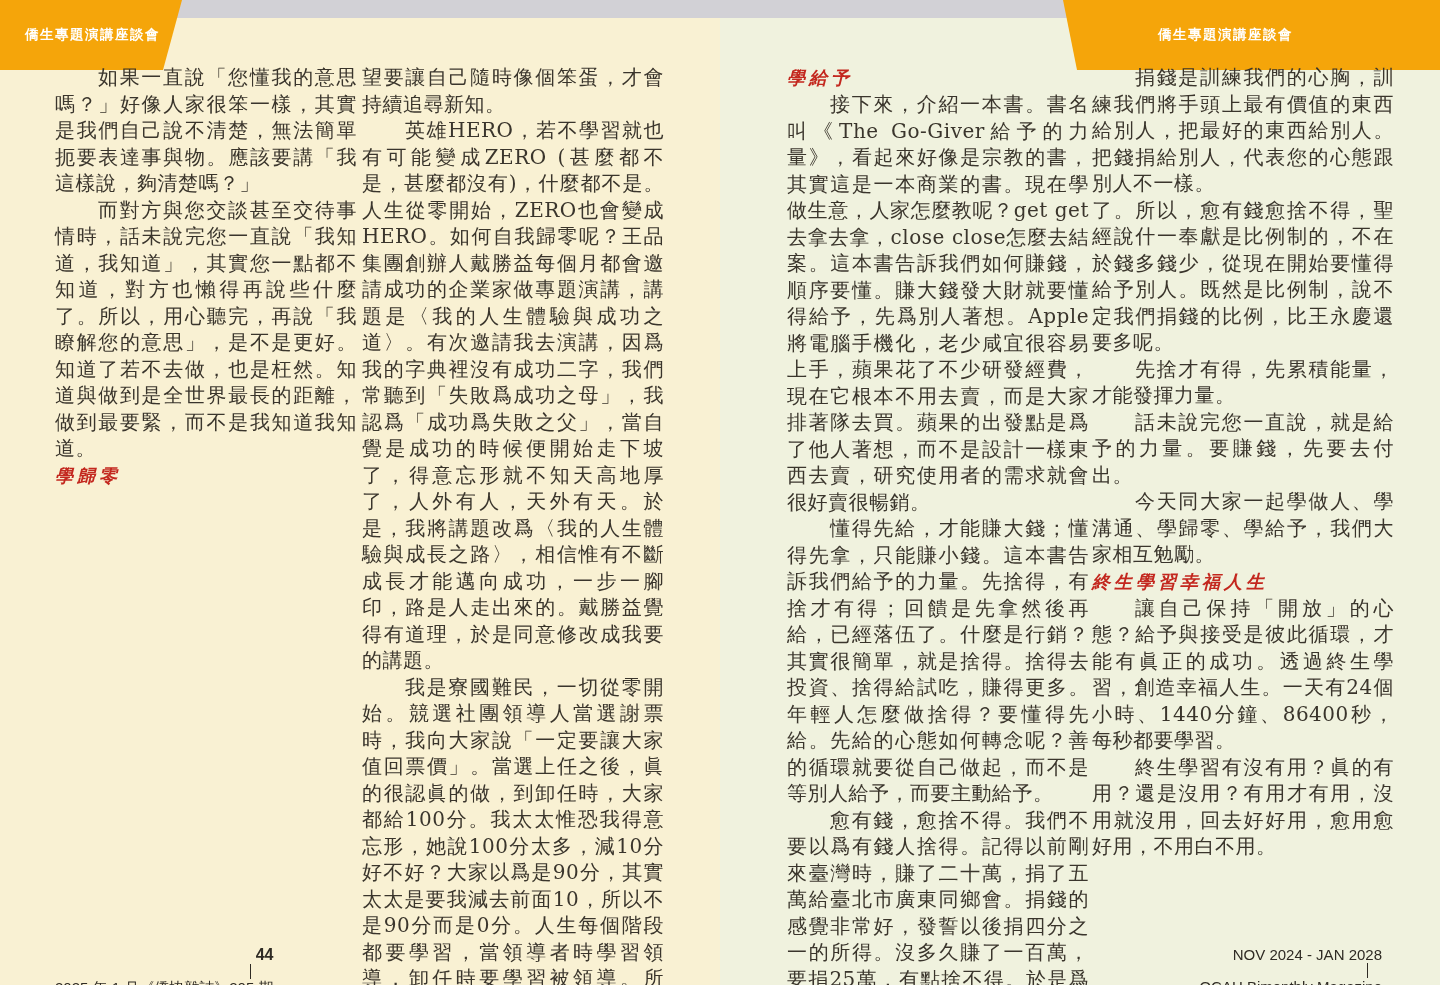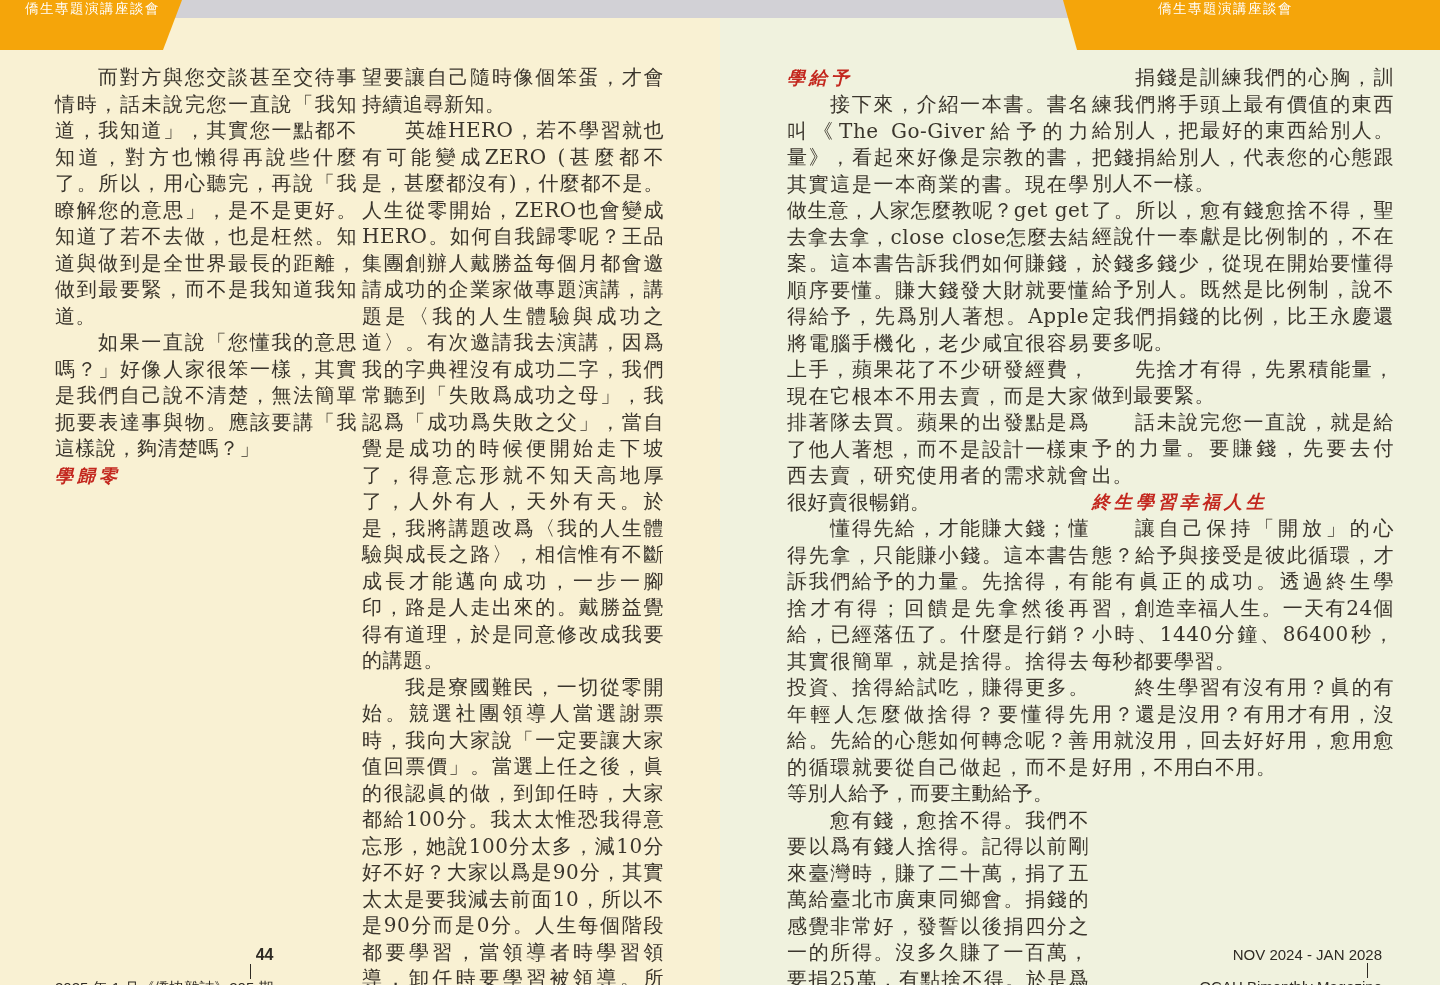--- a/index.html
+++ b/index.html
@@ -11,26 +11,26 @@
     font-family:"DejaVu Serif","Liberation Serif",serif;
   }
   .page{position:absolute;top:0;height:985px;}
   .page-left{left:0;width:720px;background:var(--left-page-bg,#f9f1d3);}
   .page-right{left:720px;width:720px;background:var(--right-page-bg,#f0f2de);}
   .top-strip{
     position:absolute;top:0;left:0;width:1440px;height:18px;
     background:var(--top-strip-gray,#d2d1d6);z-index:1;
   }
   .banner{
-    position:absolute;top:0;height:50px;z-index:2;
+    position:absolute;top:0;height:70px;z-index:2;
     background:var(--banner-orange,#f5a50a);
-    display:flex;
+    display:flex;align-items:center;
     color:#ffffff;
     font-family:"DejaVu Sans","Liberation Sans",sans-serif;
-    font-size:13.5px;font-weight:normal;letter-spacing:1.5px;
+    font-size:13.5px;font-weight:bold;letter-spacing:1.5px;
   }
   .banner-left{
     left:0;width:182px;
     clip-path:polygon(0 0,182px 0,163px 100%,0 100%);
     padding-left:25px;box-sizing:border-box;
   }
   .banner-right{
     left:1063px;width:377px;
     clip-path:polygon(0 0,377px 0,377px 100%,14px 100%);
     padding-left:95px;box-sizing:border-box;
@@ -82,40 +82,41 @@
 <div class="top-strip"></div>
 
 <div class="banner banner-left">
   <span>僑生專題演講座談會</span>
 </div>
 <div class="banner banner-right">
   <span>僑生專題演講座談會</span>
 </div>
 
 <div class="col col-1">
+    <div class="para">如果一直說「您懂我的意思嗎？」好像人家很笨一樣，其實是我們自己說不清楚，無法簡單扼要表達事與物。應該要講「我這樣說，夠清楚嗎？」</div>
     <div class="para">而對方與您交談甚至交待事情時，話未說完您一直說「我知道，我知道」，其實您一點都不知道，對方也懶得再說些什麼了。所以，用心聽完，再說「我瞭解您的意思」，是不是更好。知道了若不去做，也是枉然。知道與做到是全世界最長的距離，做到最要緊，而不是我知道我知道。</div>
-    <div class="para">如果一直說「您懂我的意思嗎？」好像人家很笨一樣，其實是我們自己說不清楚，無法簡單扼要表達事與物。應該要講「我這樣說，夠清楚嗎？」</div>
     <div class="heading">學歸零</div>
   </div>
 <div class="col col-2">
     <div class="para cont">望要讓自己隨時像個笨蛋，才會持續追尋新知。</div>
     <div class="para">英雄HERO，若不學習就也有可能變成ZERO (甚麼都不是，甚麼都沒有)，什麼都不是。人生從零開始，ZERO也會變成HERO。如何自我歸零呢？王品集團創辦人戴勝益每個月都會邀請成功的企業家做專題演講，講題是〈我的人生體驗與成功之道〉。有次邀請我去演講，因爲我的字典裡沒有成功二字，我們常聽到「失敗爲成功之母」，我認爲「成功爲失敗之父」，當自覺是成功的時候便開始走下坡了，得意忘形就不知天高地厚了，人外有人，天外有天。於是，我將講題改爲〈我的人生體驗與成長之路〉，相信惟有不斷成長才能邁向成功，一步一腳印，路是人走出來的。戴勝益覺得有道理，於是同意修改成我要的講題。</div>
     <div class="para">我是寮國難民，一切從零開始。競選社團領導人當選謝票時，我向大家說「一定要讓大家值回票價」。當選上任之後，眞的很認眞的做，到卸任時，大家都給100分。我太太惟恐我得意忘形，她說100分太多，減10分好不好？大家以爲是90分，其實太太是要我減去前面10，所以不是90分而是0分。人生每個階段都要學習，當領導者時學習領導，卸任時要學習被領導。所以，人生每個階段都要歸零，要懂得如何自我歸零。</div>
   </div>
 <div class="col col-3">
     <div class="heading">學給予</div>
     <div class="para">接下來，介紹一本書。書名叫《The Go-Giver給予的力量》，看起來好像是宗教的書，其實這是一本商業的書。現在學做生意，人家怎麼教呢？get get 去拿去拿，close close怎麼去結案。這本書告訴我們如何賺錢，順序要懂。賺大錢發大財就要懂得給予，先爲別人著想。Apple將電腦手機化，老少咸宜很容易上手，蘋果花了不少研發經費，現在它根本不用去賣，而是大家排著隊去買。蘋果的出發點是爲了他人著想，而不是設計一樣東西去賣，研究使用者的需求就會很好賣很暢銷。</div>
     <div class="para">懂得先給，才能賺大錢；懂得先拿，只能賺小錢。這本書告訴我們給予的力量。先捨得，有捨才有得；回饋是先拿然後再給，已經落伍了。什麼是行銷？其實很簡單，就是捨得。捨得去投資、捨得給試吃，賺得更多。年輕人怎麼做捨得？要懂得先給。先給的心態如何轉念呢？善的循環就要從自己做起，而不是等別人給予，而要主動給予。</div>
     <div class="para">愈有錢，愈捨不得。我們不要以爲有錢人捨得。記得以前剛來臺灣時，賺了二十萬，捐了五萬給臺北市廣東同鄉會。捐錢的感覺非常好，發誓以後捐四分之一的所得。沒多久賺了一百萬，要捐25萬，有點捨不得。於是爲自己找藉口不要捐這麼多，但已發誓，不做會有報應。在聖經裡找到了什一奉獻的原則，捐十分之一，於是捐了十萬。沒多久賺了一千萬，要捐一百萬，又不捨得</div>
   </div>
 <div class="col col-4">
     <div class="para">捐錢是訓練我們的心胸，訓練我們將手頭上最有價值的東西給別人，把最好的東西給別人。把錢捐給別人，代表您的心態跟別人不一樣。</div>
     <div class="para cont">了。所以，愈有錢愈捨不得，聖經說什一奉獻是比例制的，不在於錢多錢少，從現在開始要懂得給予別人。既然是比例制，說不定我們捐錢的比例，比王永慶還要多呢。</div>
-    <div class="para">先捨才有得，先累積能量，做到最要緊。</div>
+    <div class="para">先捨才有得，先累積能量，才能發揮力量。</div>
     <div class="para">話未說完您一直說，就是給予的力量。要賺錢，先要去付出。</div>
+    <div class="para">今天同大家一起學做人、學溝通、學歸零、學給予，我們大家相互勉勵。</div>
     <div class="heading">終生學習幸福人生</div>
     <div class="para">讓自己保持「開放」的心態？給予與接受是彼此循環，才能有眞正的成功。透過終生學習，創造幸福人生。一天有24個小時、1440分鐘、86400秒，每秒都要學習。</div>
     <div class="para">終生學習有沒有用？眞的有用？還是沒用？有用才有用，沒用就沒用，回去好好用，愈用愈好用，不用白不用。</div>
   </div>
 
 <div class="footer footer-left">
   <span class="pagenum">44</span>
   <span class="vbar"></span>
   <span>2025 年 1 月《僑協雜誌》205 期</span>
 </div>

